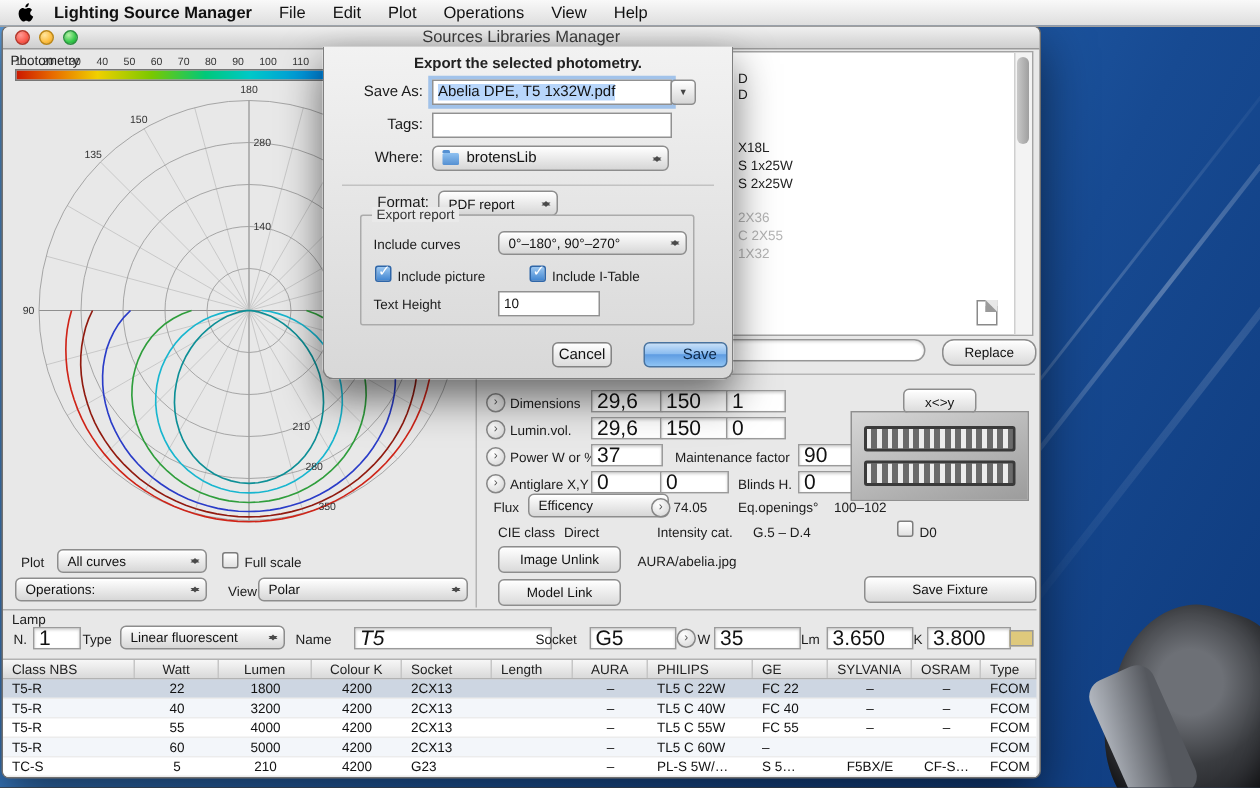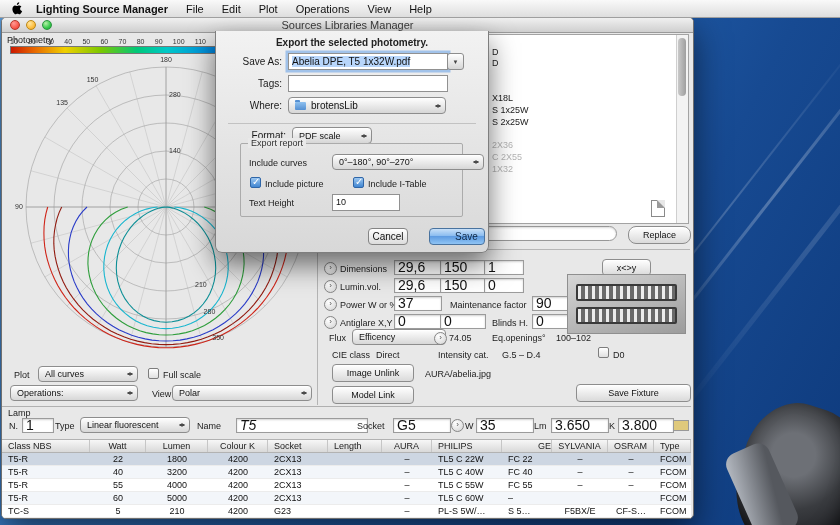--- a/index.html
+++ b/index.html
@@ -351,21 +351,21 @@
       <div class="ltable">
         <div class="thead">
             <div class="th" style="width: 88px;">Class NBS</div>
             <div class="th c" style="width: 56px;">Watt</div>
             <div class="th c" style="width: 62px;">Lumen</div>
             <div class="th c" style="width: 60px;">Colour K</div>
             <div class="th" style="width: 60px;">Socket</div>
             <div class="th" style="width: 54px;">Length</div>
             <div class="th c" style="width: 50px;">AURA</div>
             <div class="th" style="width: 70px;">PHILIPS</div>
-            <div class="th" style="width: 50px; text-align: right;">GE</div>
+            <div class="th" style="width: 50px;">GE</div>
             <div class="th c" style="width: 56px;">SYLVANIA</div>
             <div class="th c" style="width: 46px;">OSRAM</div>
             <div class="th" style="width: 37px;">Type</div>
           </div>
         <div>
             <div class="tr sel">
               <div class="td" style="width: 88px;">T5-R</div>
               <div class="td c" style="width: 56px;">22</div>
               <div class="td c" style="width: 62px;">1800</div>
               <div class="td c" style="width: 60px;">4200</div>
@@ -450,27 +450,27 @@
     <div class="dfield" style="left:72px;top:44px;width:152px;"></div>
     <div class="dlb" style="left:0;top:69px;width:66px;">Where:</div>
     <div class="dpopup" style="left:72px;top:66px;width:158px;">
       <span class="folder"></span>
       <span>brotensLib</span>
       <span class="ar"></span>
     </div>
     <div class="sep"></div>
     <div class="dlb" style="left:0;top:99px;width:70px;">Format:</div>
     <div class="dpopup" style="left:76px;top:96px;width:80px;font-size:9px;">
-      <span>PDF scale</span>
+      <span>PDF report</span>
       <span class="ar"></span>
     </div>
     <div class="groupbox"></div>
     <div class="grouptitle">Export report</div>
     <div class="lb" style="left:33px;top:127px;">Include curves</div>
-    <div class="popup" style="left:116px;top:123px;width:152px;">
+    <div class="popup" style="left:116px;top:123px;width:126px;">
       <span>0°–180°, 90°–270°</span>
       <span class="ar"></span>
     </div>
     <span class="cb checked" style="left:34px;top:146px;"></span>
     <div class="lb" style="left:49px;top:148px;">Include picture</div>
     <span class="cb checked" style="left:137px;top:146px;"></span>
     <div class="lb" style="left:152px;top:148px;">Include I-Table</div>
     <div class="lb" style="left:33px;top:167px;">Text Height</div>
     <div class="dfield" style="left:116px;top:163px;width:60px;font-size:9px;">10</div>
     <div class="dbtn" style="left:152px;top:197px;width:40px;">Cancel</div>

